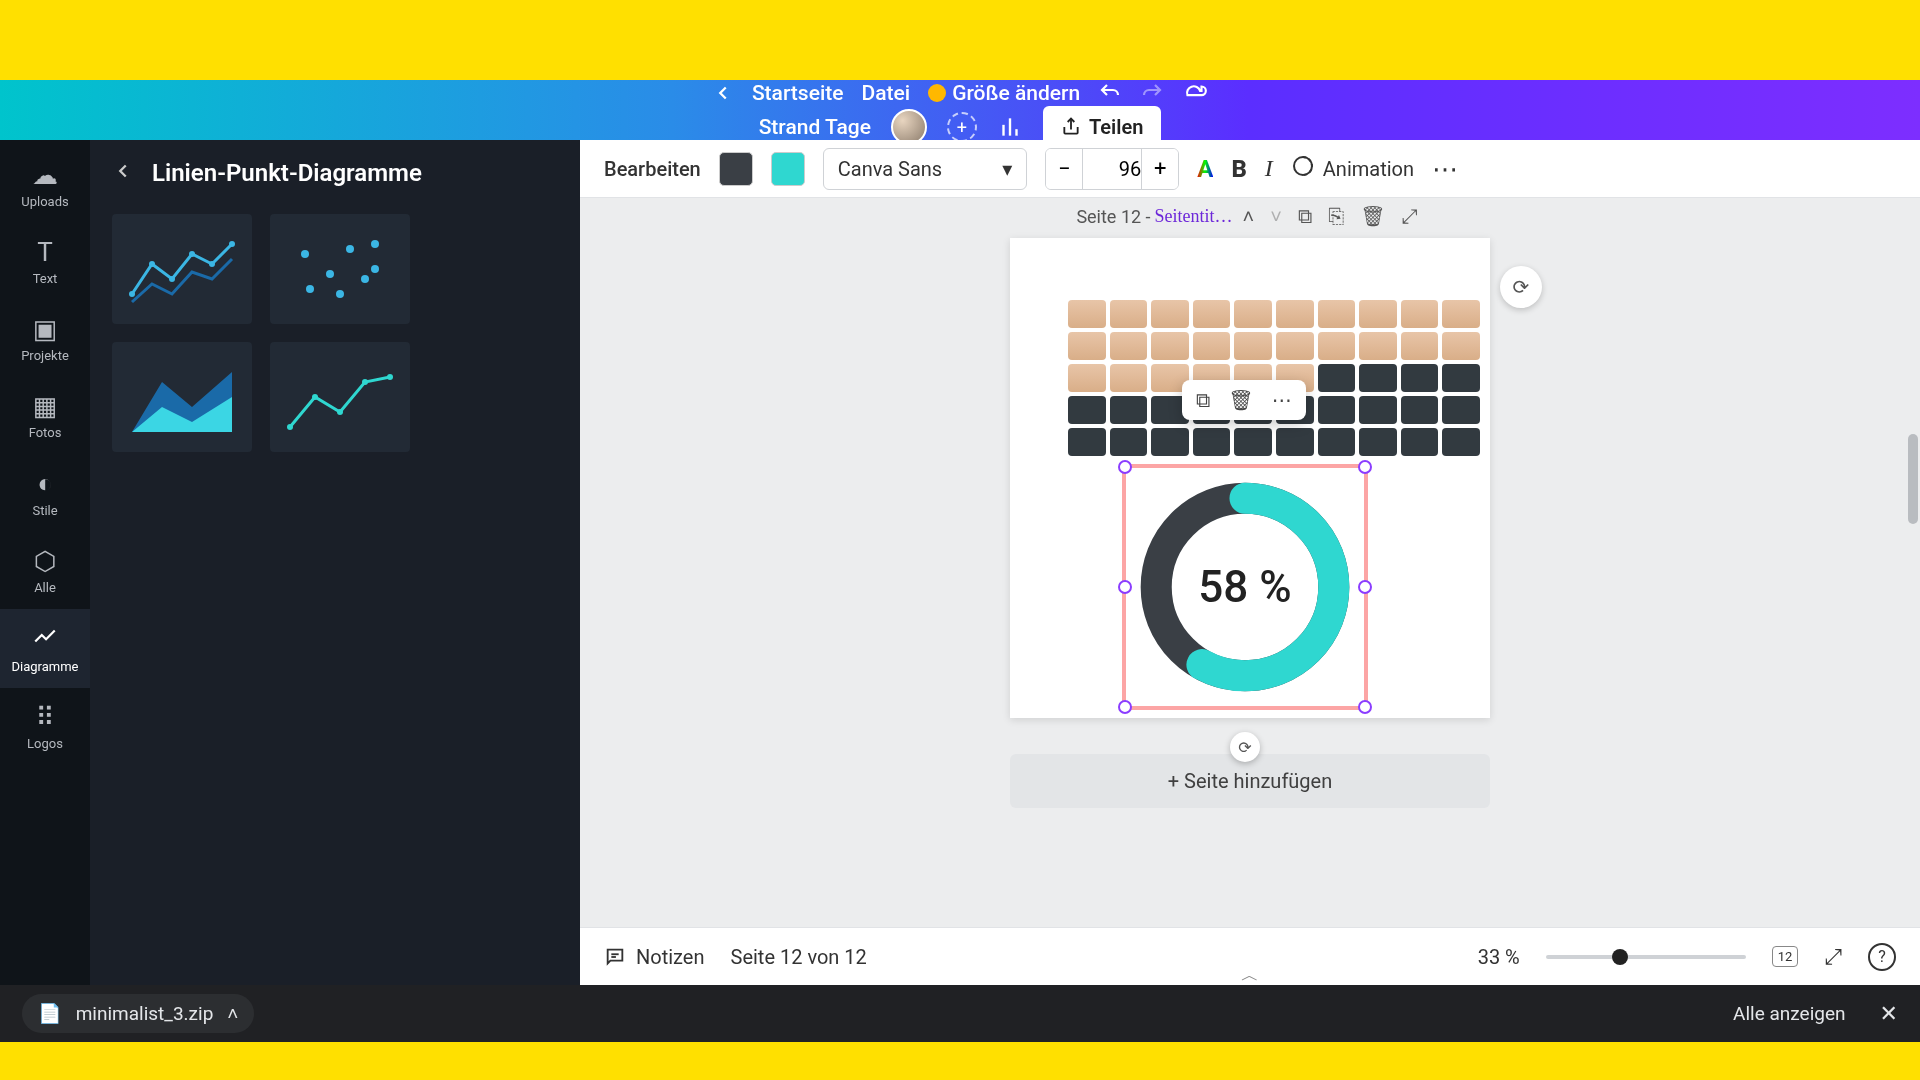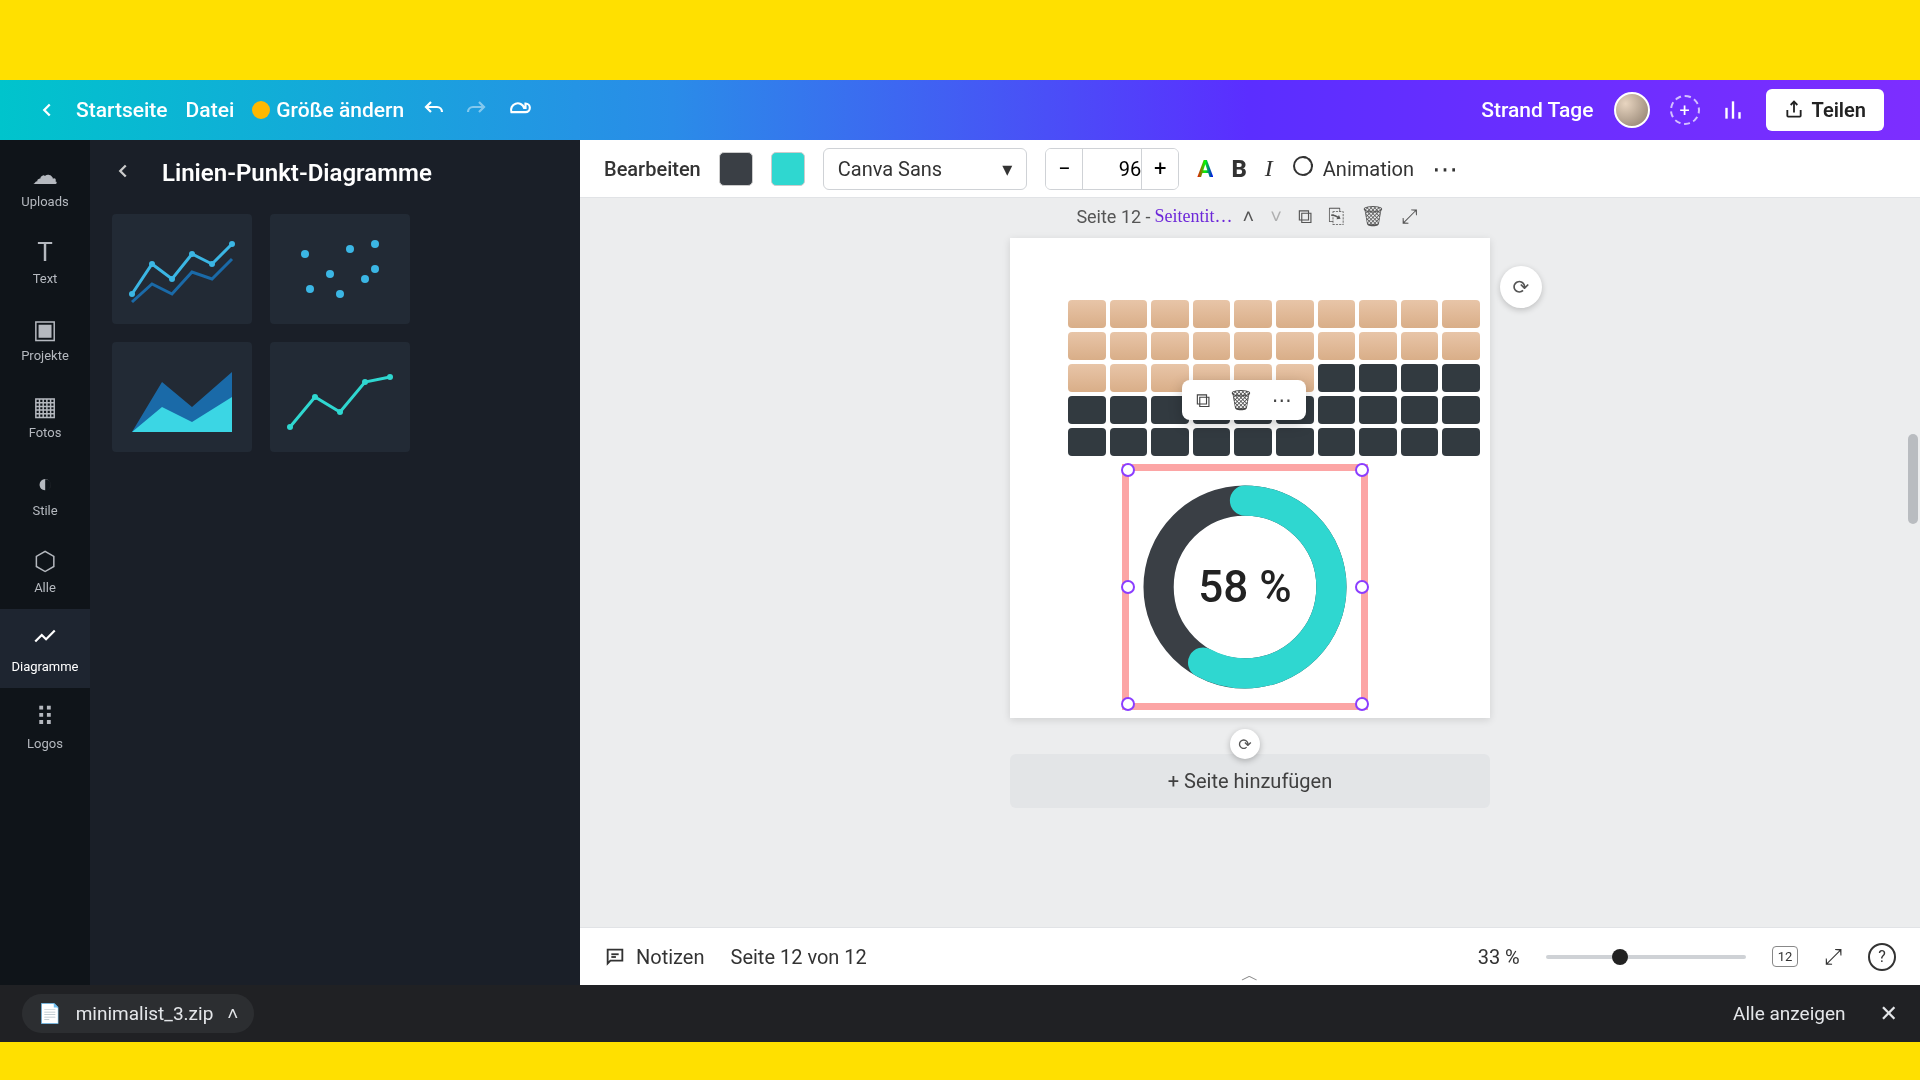--- a/index.html
+++ b/index.html
@@ -16,23 +16,24 @@
   display: flex;
   flex-direction: column;
 }
 
 
 .header-bar {
   height: 60px;
   background: linear-gradient(90deg, #00C4CC 0%, #2A8CE8 35%, #5B2EFF 65%, #7D2EFF 100%);
   display: flex;
   align-items: center;
-  padding: 0 36px;
+  padding: 0 2px;
   color: #fff;
   font-size: 20px;
+  flex-direction: column;
 }
 .header-left { display: flex; align-items: center; gap: 18px; }
 .hbtn { background: none; border: none; color: #fff; font-size: 21px; cursor: pointer; display: flex; align-items: center; gap: 6px; font-weight: 500; }
 .header-spacer { flex: 1; }
 .header-right { display: flex; align-items: center; gap: 20px; }
 .project-name { color: #fff; font-size: 21px; font-weight: 500; }
 .avatar { width: 36px; height: 36px; border-radius: 50%; background: radial-gradient(circle at 30% 30%, #e8d5c0, #8a7a6a); border: 2px solid #fff; }
 .user-plus { width: 30px; height: 30px; border-radius: 50%; border: 2px dashed rgba(255,255,255,.7); display:flex; align-items:center; justify-content:center; color:#fff; font-size:18px;}
 .share-btn { background: #fff; color: #222; border: none; border-radius: 6px; padding: 9px 18px; font-size: 20px; font-weight: 600; display: flex; align-items: center; gap: 8px; cursor:pointer;}
 
@@ -40,21 +41,21 @@
 .body-row { flex: 1; display: flex; min-height: 0; }
 
 
 .icon-rail { width: 90px; background: #0f1419; display: flex; flex-direction: column; align-items: center; padding-top: 6px; }
 .rail-item { width: 100%; display: flex; flex-direction: column; align-items: center; gap: 4px; color: #b5b9bf; font-size: 13px; padding: 14px 0; cursor: pointer; }
 .rail-item.active { background: #1e2530; color: #fff; }
 .rail-icon { font-size: 26px; }
 
 
 .side-panel { width: 490px; background: #1a1f28; color: #fff; display: flex; flex-direction: column; padding: 18px 22px; position:relative;}
-.side-head { display: flex; align-items: center; gap: 28px; margin-bottom: 26px; }
+.side-head { display: flex; align-items: center; gap: 18px; margin-bottom: 26px; }
 .side-back { font-size: 26px; color: #ccc; cursor:pointer;}
 .side-title { font-size: 24px; font-weight: 600; }
 .thumb-grid { display: flex; flex-wrap: wrap; gap: 18px; }
 .thumb { width: 140px; height: 110px; background: #222a35; border-radius: 4px; cursor: pointer; display:flex; align-items:center; justify-content:center;}
 .panel-collapse { position:absolute; right:-14px; top:50%; width:16px; height:80px; background:#1a1f28; border-radius:0 10px 10px 0; display:flex; align-items:center; justify-content:center; color:#888; cursor:pointer;}
 
 
 .editor-area { flex: 1; background: #ECEDEE; display: flex; flex-direction: column; min-width: 0; position:relative;}
 .toolbar { height: 58px; background: #fff; display: flex; align-items: center; padding: 0 24px; gap: 18px; border-bottom: 1px solid #e1e3e6; font-size: 20px; color: #333;}
 .tb-edit { font-weight: 500; cursor:pointer;}
@@ -79,21 +80,21 @@
 
 .pictogrid { position:absolute; left:58px; top:62px; right:10px; display:flex; flex-direction:column; gap:4px;}
 .pictorow { display:flex; gap:4px;}
 .pic { width:38px; height:28px; border-radius:4px; }
 .pic.tan { background: linear-gradient(#e8c5a8,#d9ae88);}
 .pic.dark { background: #323a40;}
 
 .float-toolbar { position:absolute; left:172px; top:142px; background:#fff; border-radius:8px; box-shadow:0 4px 14px rgba(0,0,0,.22); display:flex; align-items:center; gap:18px; padding:8px 14px; z-index:5;}
 .ft-btn { background:none; border:none; font-size:20px; color:#444; cursor:pointer;}
 
-.donut-sel { position:absolute; left:112px; top:226px; width:246px; height:246px; border:7px solid #fca5a5; }
+.donut-sel { position:absolute; left:112px; top:226px; width:246px; height:246px; border:4px solid #fca5a5; }
 .sel-handle { position:absolute; width:14px; height:14px; background:#fff; border:2px solid #8B3DFF; border-radius:50%;}
 .sh-tl{top:-8px; left:-8px;} .sh-tr{top:-8px; right:-8px;} .sh-bl{bottom:-8px; left:-8px;} .sh-br{bottom:-8px; right:-8px;}
 .sh-ml{top:50%; left:-8px; transform:translateY(-50%);} .sh-mr{top:50%; right:-8px; transform:translateY(-50%);}
 .rot-handle { position:absolute; bottom:-56px; left:50%; transform:translateX(-50%); width:30px; height:30px; border-radius:50%; background:#fff; box-shadow:0 2px 6px rgba(0,0,0,.25); display:flex; align-items:center; justify-content:center; color:#555; cursor:pointer;}
 .donut-svg { position:absolute; inset:8px;}
 .donut-label { position:absolute; inset:0; display:flex; align-items:center; justify-content:center; font-size:44px; font-weight:500; color:#222;}
 
 .add-page { margin-top:36px; width:480px; height:54px; background:#e3e5e7; border-radius:6px; display:flex; align-items:center; justify-content:center; color:#404040; font-size:20px; cursor:pointer;}
 
 .page-column { display:flex; flex-direction:column; align-items:center;}

